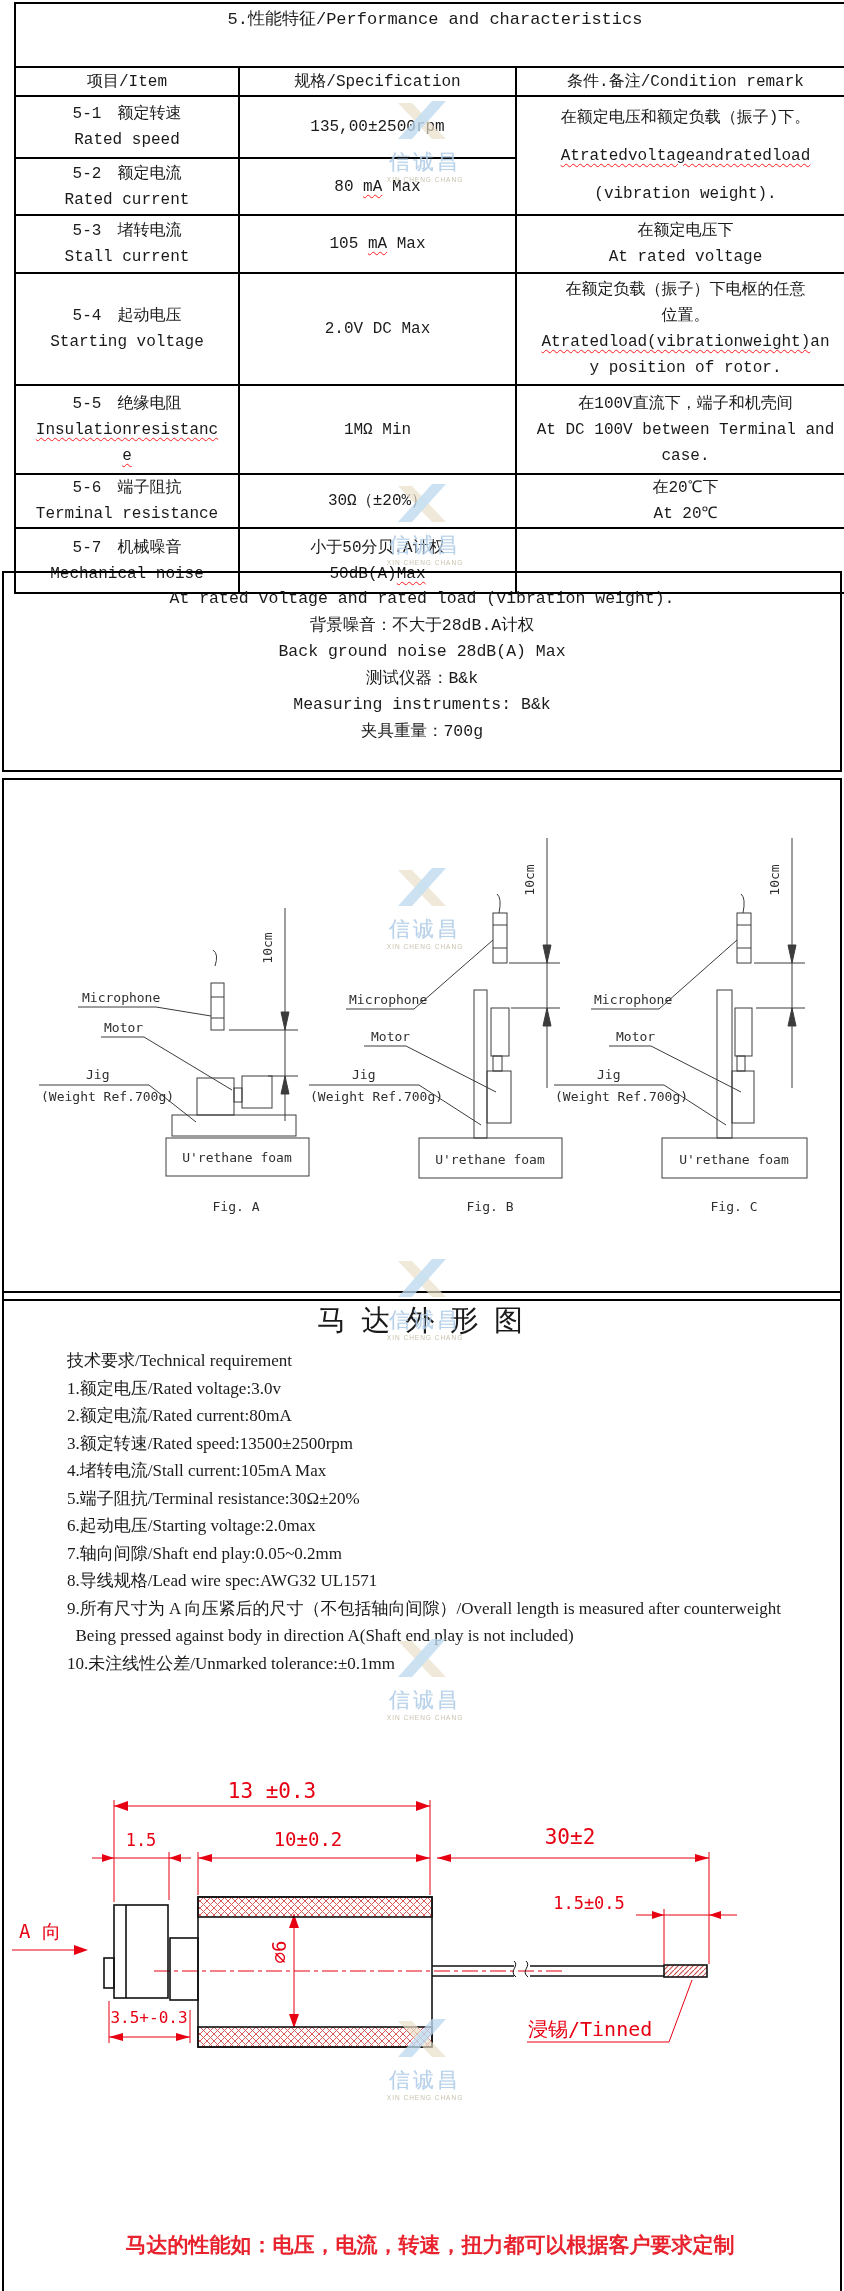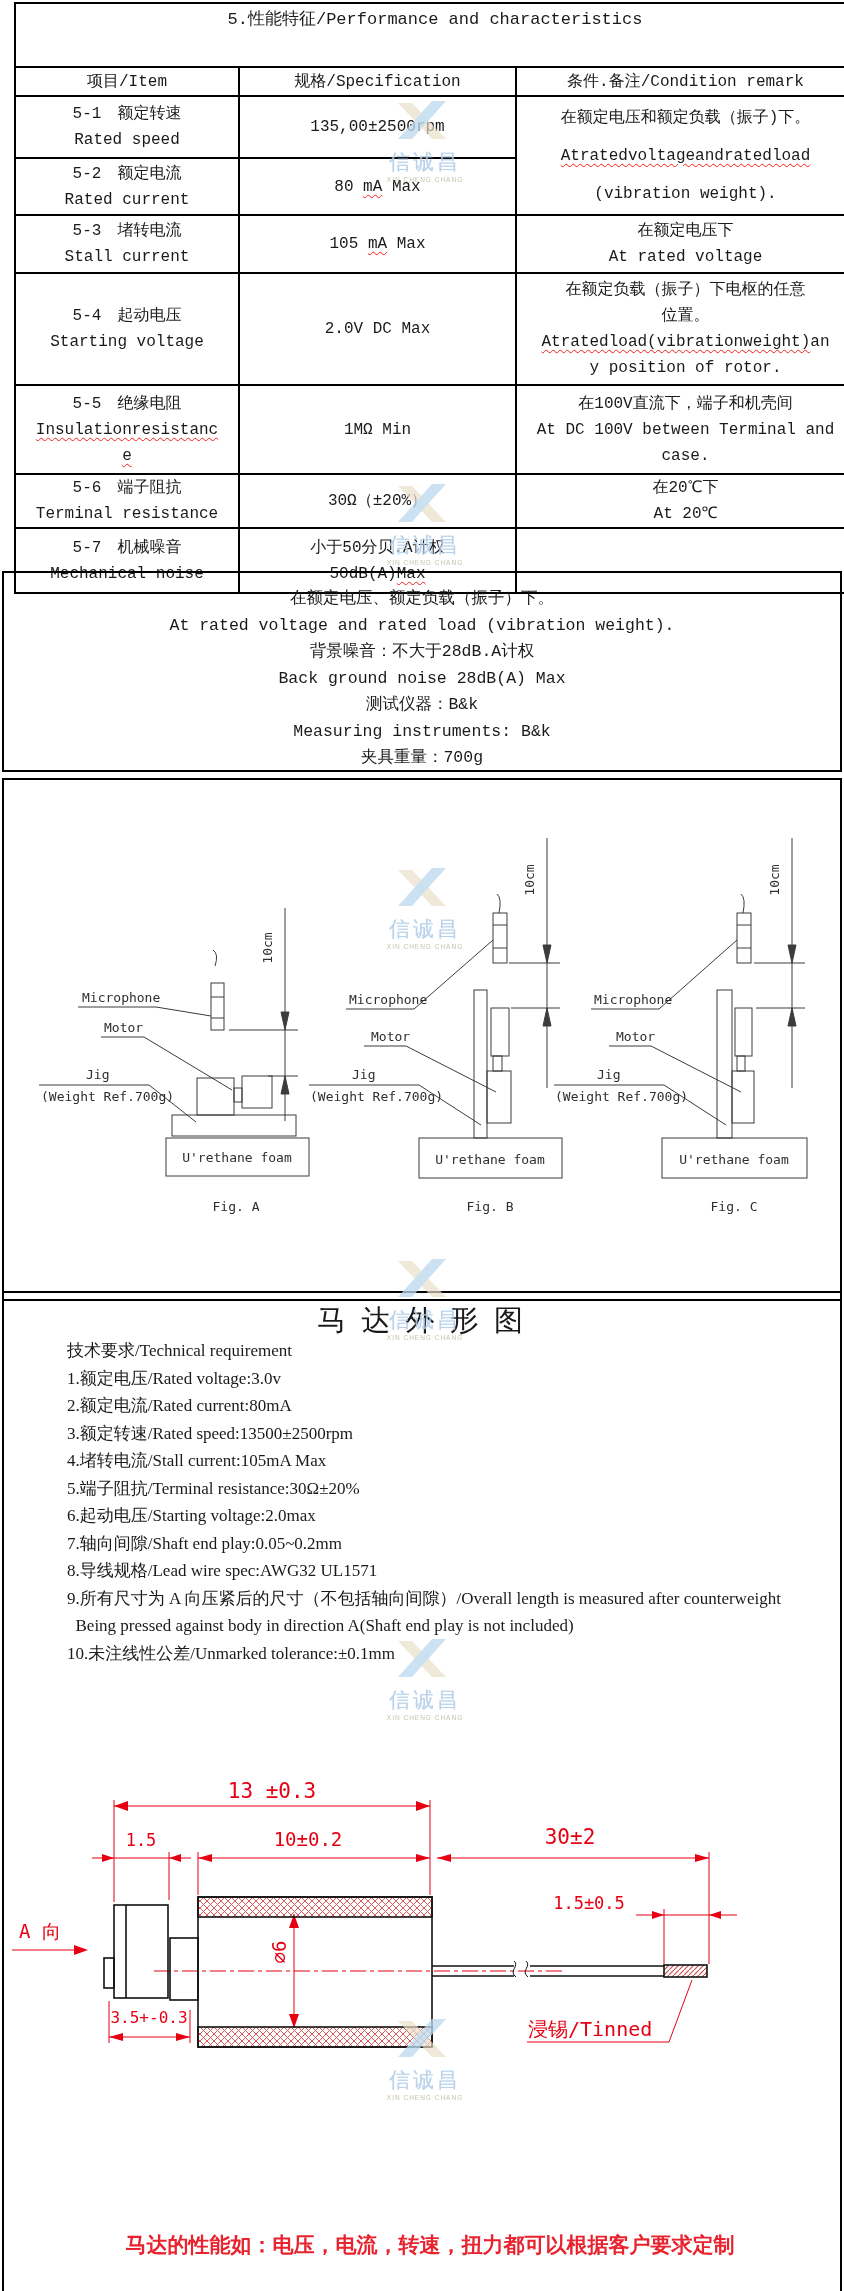--- a/index.html
+++ b/index.html
@@ -28,21 +28,21 @@
   
   #note-box{left:2px;top:571px;width:840px;height:201px;border:2px solid #000;
             padding-top:13px;text-align:center;}
   .note-line{font-size:16.5px;line-height:26.5px;white-space:pre;}
   
   #fig-box{left:2px;top:778px;width:840px;height:523px;border:2px solid #000;}
   
   #outline-box{left:2px;top:1291px;width:840px;height:1084px;border:2px solid #000;}
   #outline-title{margin-top:10px;text-align:center;font-family:"Liberation Serif","DejaVu Serif",serif;
             font-size:29px;letter-spacing:4px;line-height:34px;}
-  .req-list{padding-left:63px;font-family:"Liberation Serif","DejaVu Serif",serif;
+  .req-list{margin-top:10px;padding-left:63px;font-family:"Liberation Serif","DejaVu Serif",serif;
             font-size:17px;}
   .req-item{line-height:27.5px;white-space:pre-wrap;}
   #outline-svg{position:absolute;left:0;top:447px;}
   
   #footer-note{position:absolute;left:8px;top:2231px;width:844px;text-align:center;
             font-family:"DejaVu Sans","Liberation Sans",sans-serif;font-weight:600;
             font-size:21px;color:#e8232e;}
   
   .wm{position:absolute;width:90px;text-align:center;z-index:5;opacity:.85;pointer-events:none;}
   .wm-cn{font-family:"Liberation Serif",serif;font-size:21px;letter-spacing:3px;color:#aecbe6;
@@ -148,21 +148,20 @@
         <div>小于50分贝.A计权</div>
         <div><span>50dB(A)</span><span class="wavy">Max</span></div>
       </td>
       <td></td>
     </tr>
   </tbody>
     </table>
 
   <div id="note-box" class="absbox">
     <div>
-        <div class="note-line">在额定电压、额定负载（振子）下。</div>
         <div class="note-line">At rated voltage and rated load (vibration weight).</div>
         <div class="note-line">背景噪音：不大于28dB.A计权</div>
         <div class="note-line">Back ground noise 28dB(A) Max</div>
         <div class="note-line">测试仪器：B&amp;k</div>
         <div class="note-line">Measuring instruments: B&amp;k</div>
         <div class="note-line">夹具重量：700g</div>
       </div>
   </div>
 
   <div id="fig-box" class="absbox">

